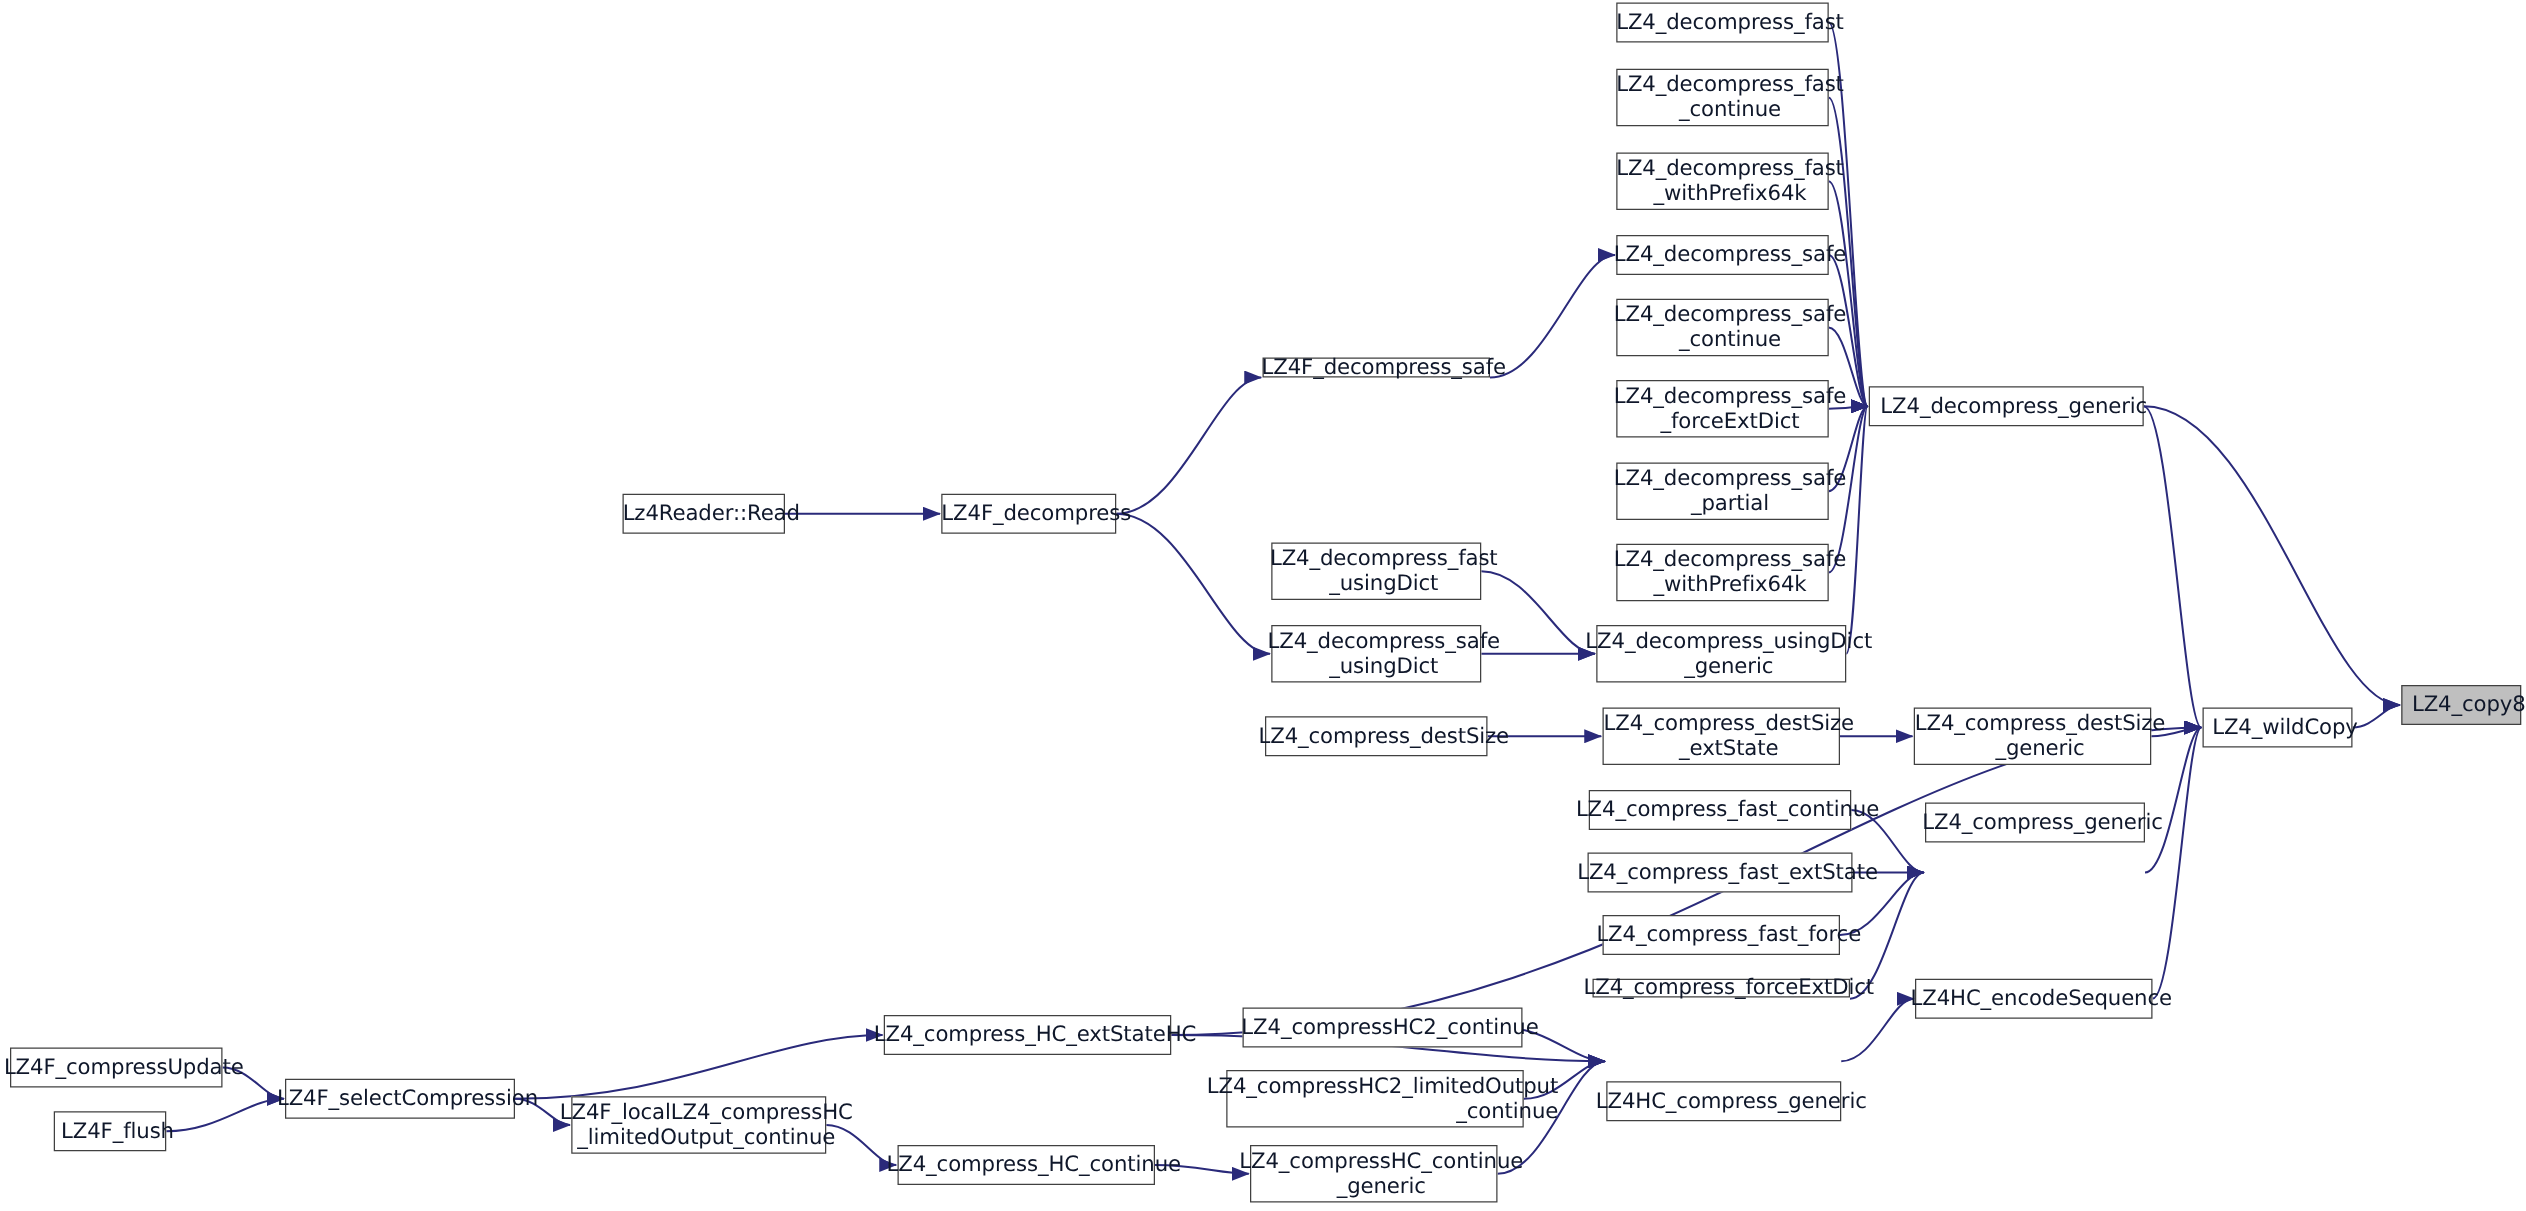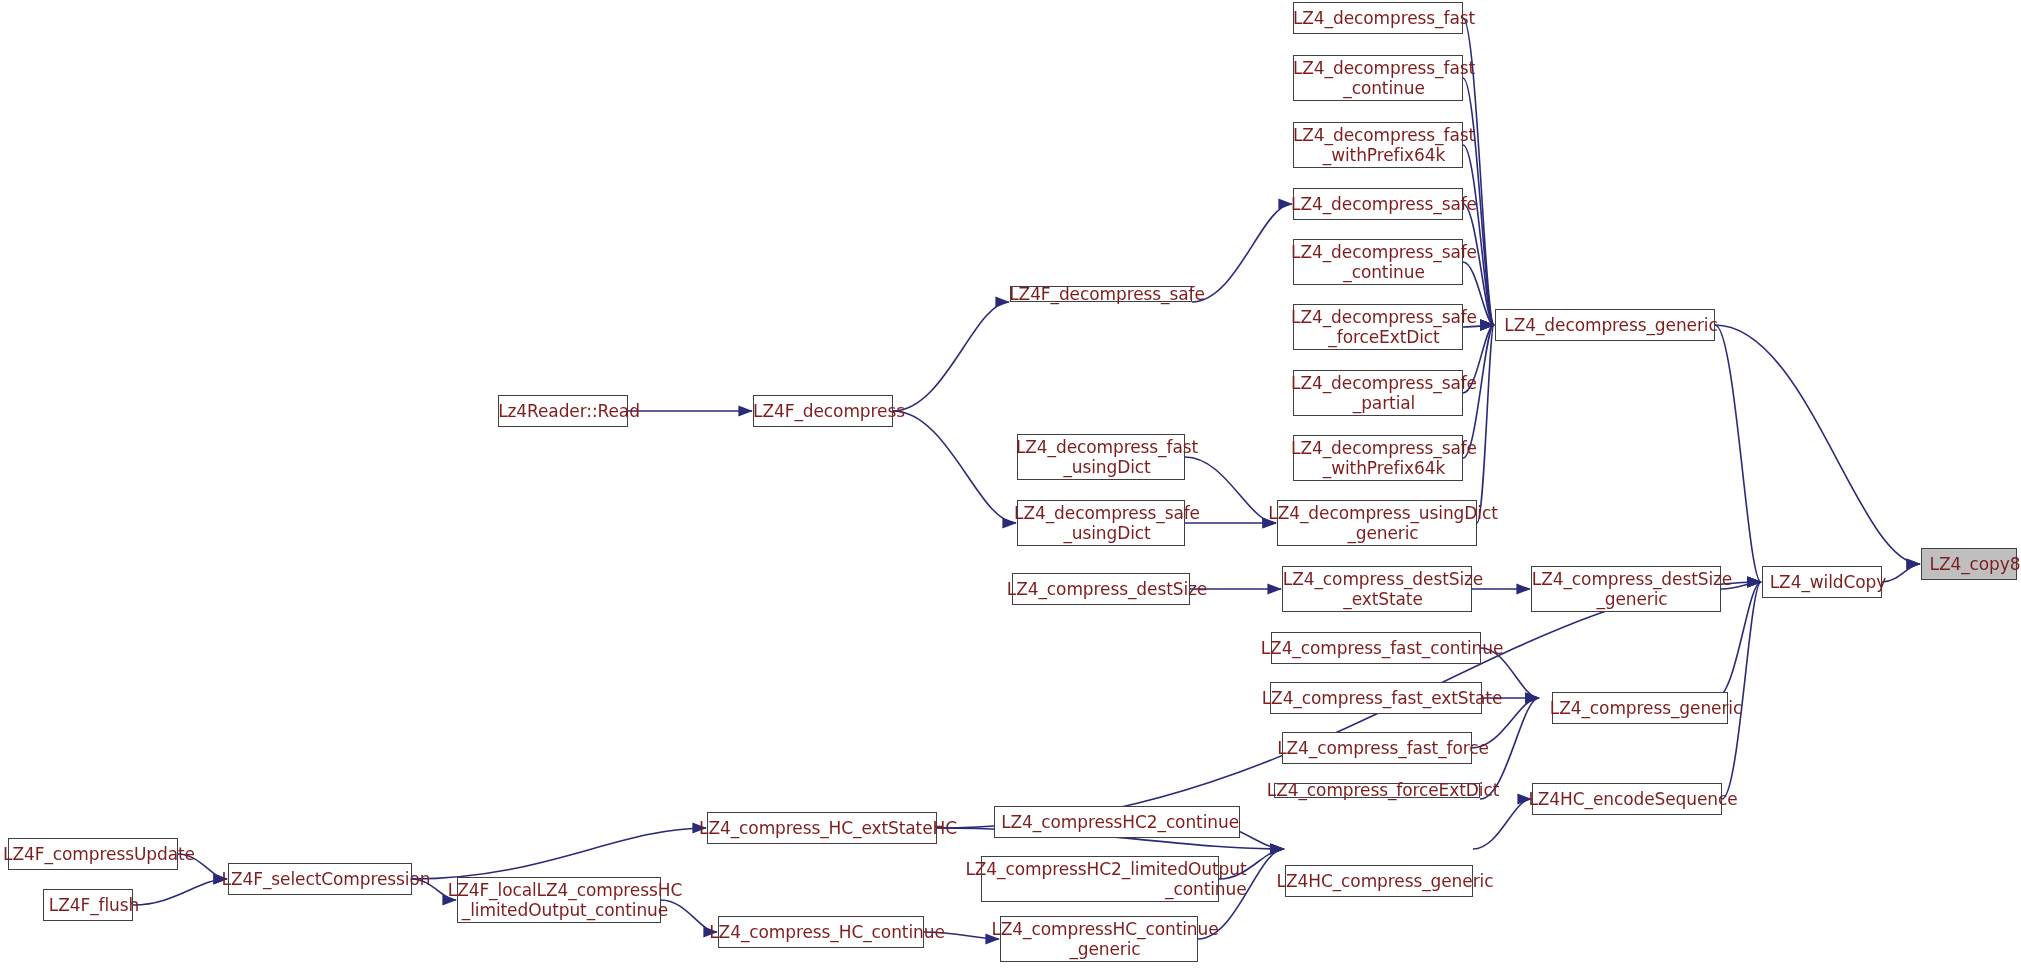--- a/index.html
+++ b/index.html
@@ -23,21 +23,21 @@
     top: 0;
     width: 2021px;
     height: 969px;
     pointer-events: none;
   }
   .node {
     position: absolute;
     box-sizing: border-box;
     border: 1.5px solid #404040;
     background: #ffffff;
-    color: #7f1d1d;
+    color: #0f172a;
     font-size: 17px;
     line-height: 1.18;
     text-align: center;
     display: flex;
     align-items: center;
     justify-content: center;
     white-space: pre;
     letter-spacing: -0.1px;
     z-index: 5;
     padding-left: 12px;
@@ -129,27 +129,27 @@
 _generic</span></div>
       <div class="node" style="left: 1012px; top: 573px; width: 178px; height: 32px;"><span class="node-label">LZ4_compress_destSize</span></div>
       <div class="node" style="left: 1282px; top: 566px; width: 190px; height: 46px;"><span class="node-label">LZ4_compress_destSize
 _extState</span></div>
       <div class="node" style="left: 1531px; top: 566px; width: 190px; height: 46px;"><span class="node-label">LZ4_compress_destSize
 _generic</span></div>
       <div class="node" style="left: 1762px; top: 566px; width: 120px; height: 32px;"><span class="node-label">LZ4_wildCopy</span></div>
       <div class="node highlight" style="left: 1921px; top: 548px; width: 96px; height: 32px; background: rgb(191, 191, 191);"><span class="node-label">LZ4_copy8</span></div>
       <div class="node" style="left: 1271px; top: 632px; width: 210px; height: 32px;"><span class="node-label">LZ4_compress_fast_continue</span></div>
       <div class="node" style="left: 1270px; top: 682px; width: 212px; height: 32px;"><span class="node-label">LZ4_compress_fast_extState</span></div>
-      <div class="node" style="left: 1540px; top: 692px; width: 176px; height: 32px; margin-left: 12px;"><span class="node-label">LZ4_compress_generic</span></div>
+      <div class="node" style="left: 1540px; top: 642px; width: 176px; height: 32px;"><span class="node-label">LZ4_compress_generic</span></div>
       <div class="node" style="left: 1282px; top: 732px; width: 190px; height: 32px;"><span class="node-label">LZ4_compress_fast_force</span></div>
       <div class="node" style="left: 1274px; top: 783px; width: 206px; height: 15px;"><span class="node-label">LZ4_compress_forceExtDict</span></div>
       <div class="node" style="left: 1532px; top: 783px; width: 190px; height: 32px;"><span class="node-label">LZ4HC_encodeSequence</span></div>
       <div class="node" style="left: 1285px; top: 833px; width: 188px; height: 32px; margin-top: 32px;"><span class="node-label">LZ4HC_compress_generic</span></div>
       <div class="node" style="left: 707px; top: 812px; width: 230px; height: 32px;"><span class="node-label">LZ4_compress_HC_extStateHC</span></div>
-      <div class="node" style="left: 994px; top: 806px; width: 246px; height: 32px; justify-content: flex-end;"><span class="node-label">LZ4_compressHC2_continue</span></div>
+      <div class="node" style="left: 994px; top: 806px; width: 224px; height: 32px;"><span class="node-label">LZ4_compressHC2_continue</span></div>
       <div class="node" style="left: 981px; top: 856px; width: 238px; height: 46px; text-align: right;"><span class="node-label">LZ4_compressHC2_limitedOutput
 _continue</span></div>
       <div class="node" style="left: 8px; top: 838px; width: 170px; height: 32px;"><span class="node-label">LZ4F_compressUpdate</span></div>
       <div class="node" style="left: 43px; top: 889px; width: 90px; height: 32px;"><span class="node-label">LZ4F_flush</span></div>
       <div class="node" style="left: 228px; top: 863px; width: 184px; height: 32px;"><span class="node-label">LZ4F_selectCompression</span></div>
       <div class="node" style="left: 457px; top: 877px; width: 204px; height: 46px;"><span class="node-label">LZ4F_localLZ4_compressHC
 _limitedOutput_continue</span></div>
       <div class="node" style="left: 718px; top: 916px; width: 206px; height: 32px;"><span class="node-label">LZ4_compress_HC_continue</span></div>
       <div class="node" style="left: 1000px; top: 916px; width: 198px; height: 46px;"><span class="node-label">LZ4_compressHC_continue
 _generic</span></div>

